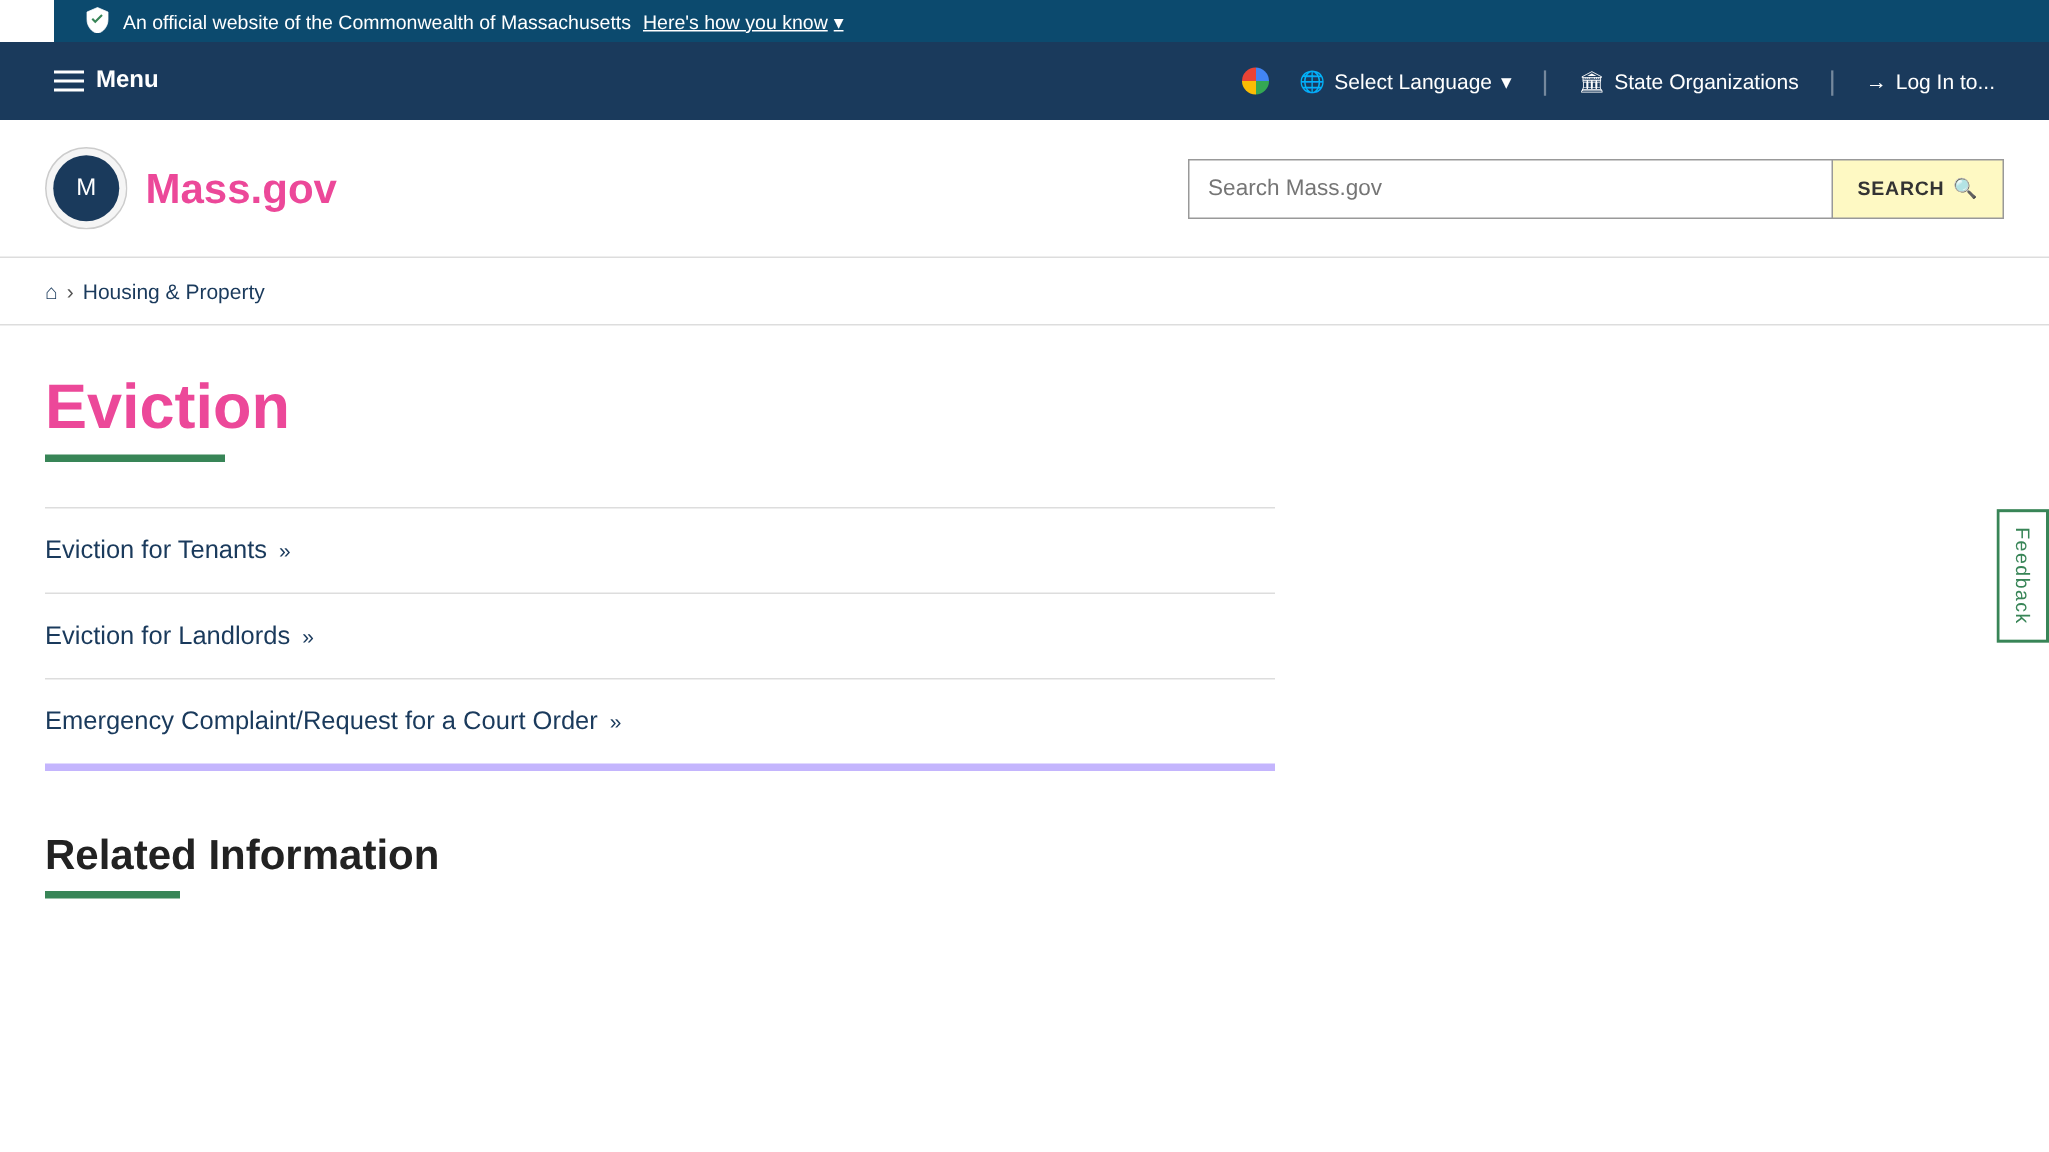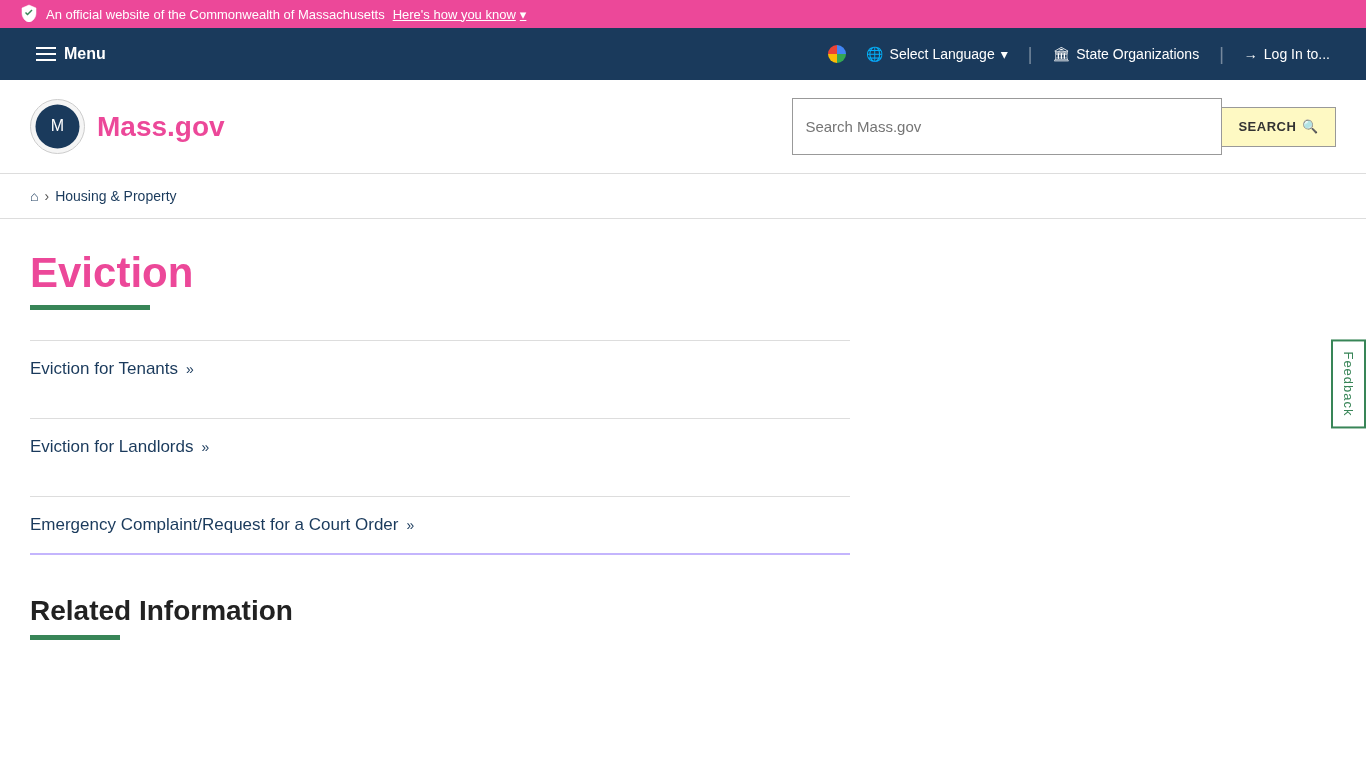--- a/index.html
+++ b/index.html
@@ -1,27 +1,28 @@
 <!DOCTYPE html>
 <html><head>
   <meta charset="utf-8">
   <style>
     * { margin: 0; padding: 0; box-sizing: border-box; }
     body { font-family: Arial, sans-serif; background: #fff; color: #333; width: 1366px; min-height: 768px; overflow-x: hidden; }
 
     
     #top-banner {
-      background-color: #ec4899;
+      background-color: #0c4a6e;
       color: #fff;
       font-size: 13px;
       padding: 0 20px;
       height: 28px;
       display: flex;
       align-items: center;
       gap: 8px;
+      margin-left: 36px;
     }
     #top-banner .heres-how-btn {
       color: #fff;
       font-size: 13px;
       background: none;
       border: none;
       cursor: pointer;
       display: flex;
       align-items: center;
       gap: 4px;
@@ -109,21 +110,21 @@
       font-weight: bold;
       font-family: Arial, sans-serif;
     }
     #site-header .search-area {
       display: flex;
       align-items: center;
       gap: 0;
     }
     #site-header .search-input {
       width: 430px;
-      height: 57px;
+      height: 40px;
       border: 1px solid #999;
       padding: 0 12px;
       font-size: 15px;
       outline: none;
       font-family: Arial, sans-serif;
     }
     #site-header .search-btn {
       background: #fef9c3;
       border: 1px solid #999;
       border-left: none;
@@ -182,24 +183,23 @@
     }
 
     
     .links-section {
       max-width: 820px;
       margin-bottom: 40px;
     }
     .links-section .link-item {
       border-top: 1px solid #ddd;
       padding: 18px 0;
-      margin-top: 21px;
     }
     .links-section .link-item:last-child {
-      border-bottom: 2px solid #c4b5fd;
+      border-bottom: 5px solid #c4b5fd;
     }
     .links-section .link-item a {
       color: #1a3a5c;
       font-size: 17px;
       text-decoration: none;
       display: flex;
       align-items: center;
       gap: 8px;
       font-weight: 500;
     }

